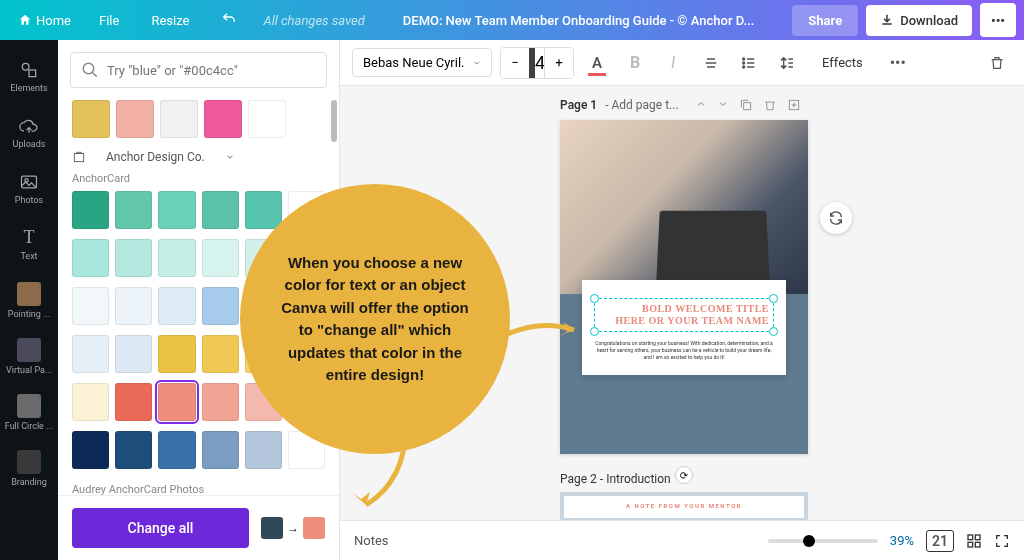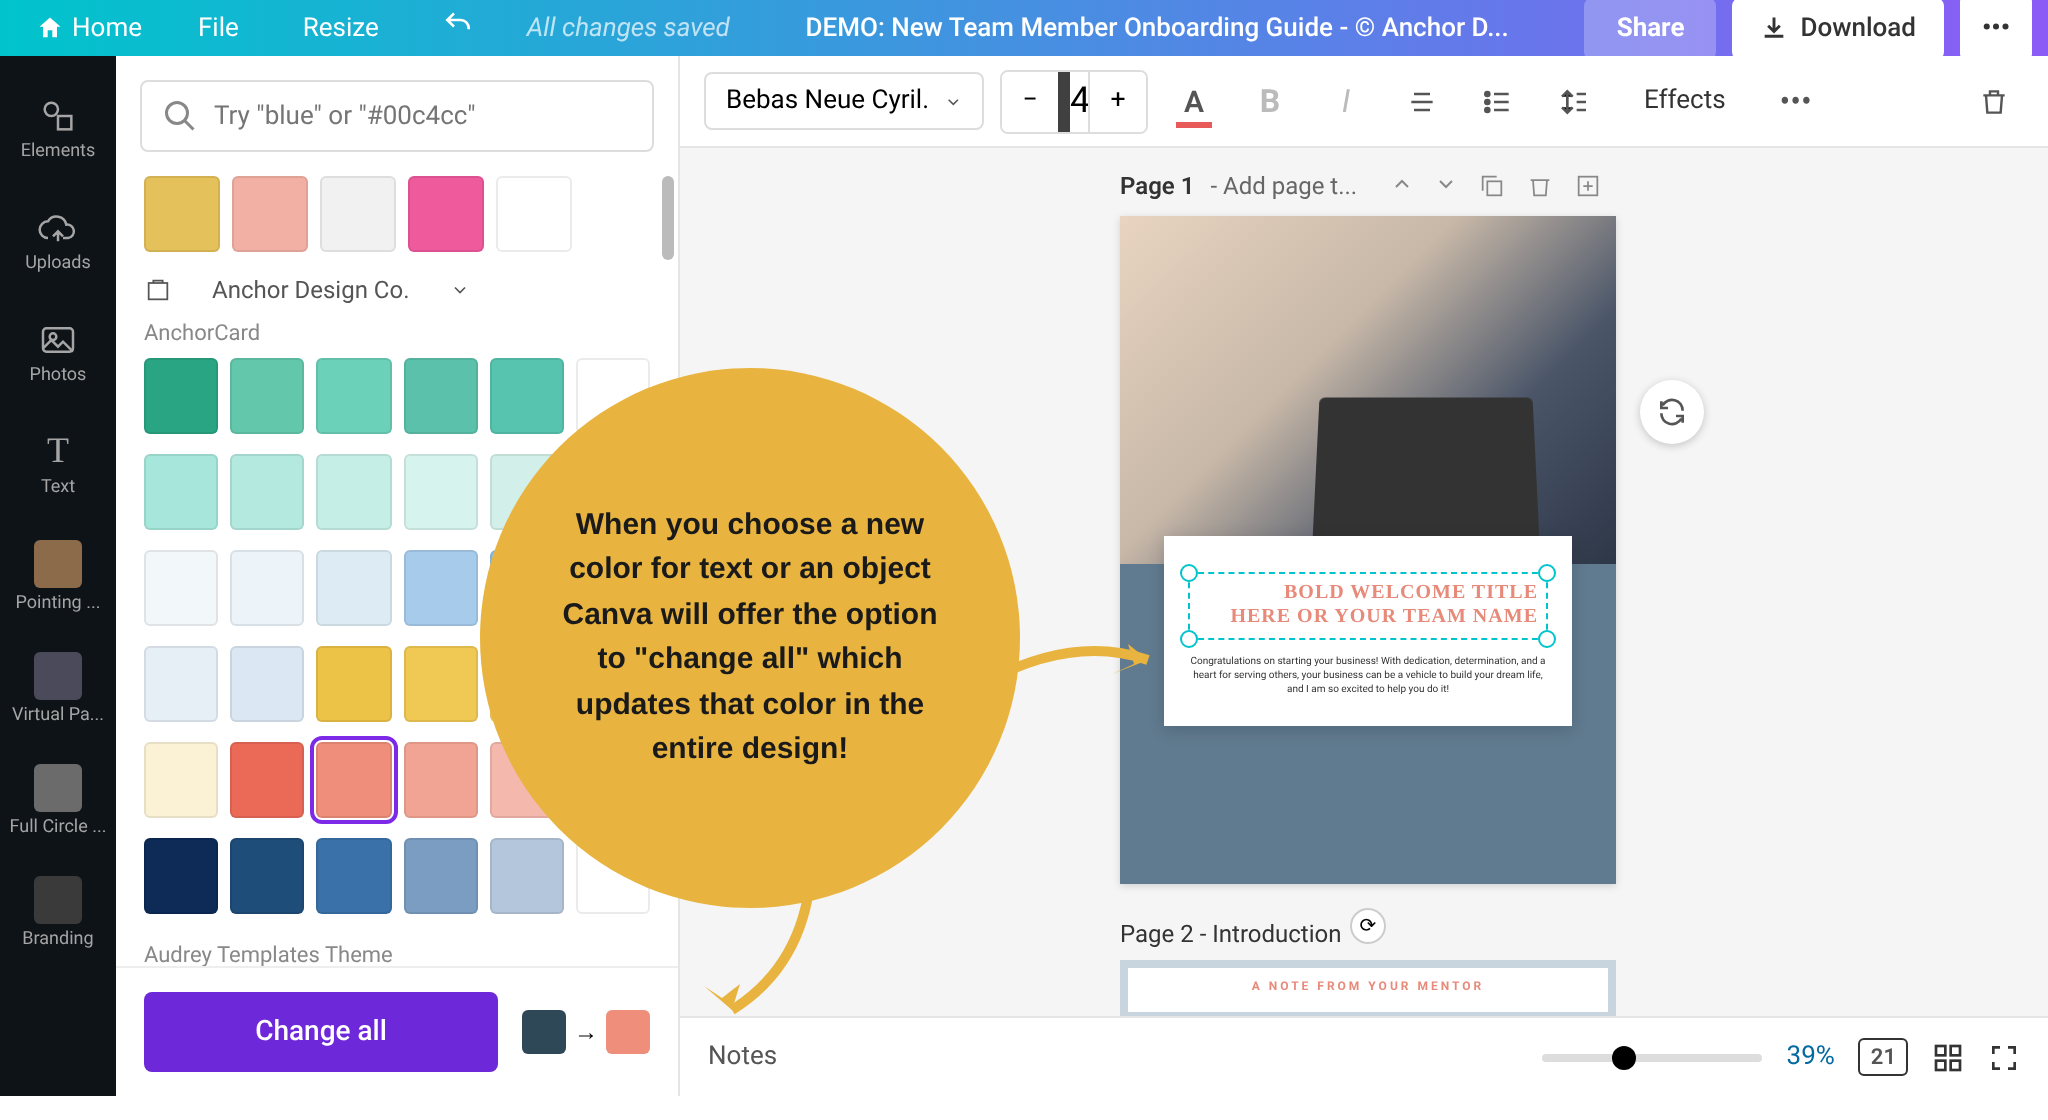--- a/index.html
+++ b/index.html
@@ -1,18 +1,18 @@
 <!DOCTYPE html>
 <html><head>
   <meta charset="utf-8">
   <style>
     * { margin: 0; padding: 0; box-sizing: border-box; font-family: -apple-system, BlinkMacSystemFont, "Segoe UI", Roboto, sans-serif; }
     body { width: 1024px; height: 560px; overflow: hidden; background: #fff; position: relative; }
     
-    .topbar { height: 28px; background: linear-gradient(90deg, #00c4cc 0%, #8b5cf6 100%); display: flex; align-items: center; padding: 0 8px; color: #fff; font-size: 13px; }
+    .topbar { height: 40px; background: linear-gradient(90deg, #00c4cc 0%, #8b5cf6 100%); display: flex; align-items: center; padding: 0 8px; color: #fff; font-size: 13px; }
     .topbar-left { display: flex; align-items: center; gap: 4px; }
     .home-btn { display: flex; align-items: center; gap: 4px; padding: 6px 10px; border-radius: 4px; }
     .home-icon { width: 14px; height: 14px; }
     .menu-item { padding: 6px 14px; cursor: pointer; }
     .saved { opacity: 0.7; font-style: italic; margin-left: 8px; }
     .topbar-center { flex: 1; text-align: center; font-weight: 500; }
     .topbar-right { display: flex; align-items: center; gap: 8px; }
     .share-btn { background: rgba(255,255,255,0.25); padding: 8px 16px; border-radius: 4px; cursor: pointer; font-weight: bold; }
     .download-btn { background: #fff; color: #333; padding: 8px 14px; border-radius: 4px; display: flex; align-items: center; gap: 6px; cursor: pointer; font-weight: 500; }
     .more-btn { background: #fff; color: #333; width: 36px; height: 34px; border-radius: 4px; display: flex; align-items: center; justify-content: center; cursor: pointer; font-weight: bold; }
@@ -78,21 +78,21 @@
     .callout { position: absolute; left: 240px; top: 184px; width: 270px; height: 270px; background: #e8b43f; border-radius: 50%; display: flex; align-items: center; justify-content: center; padding: 40px; z-index: 10; }
     .callout-text { font-family: Arial, sans-serif; font-weight: 800; font-size: 15px; text-align: center; color: #1a1a1a; line-height: 1.5; }
     .arrow1 { position: absolute; left: 486px; top: 312px; z-index: 9; }
     .arrow2 { position: absolute; left: 336px; top: 420px; z-index: 9; }
     
     .bottom-bar { height: 40px; border-top: 1px solid #e5e5e5; display: flex; align-items: center; padding: 0 14px; gap: 12px; font-size: 13px; color: #555; }
     .bottom-spacer { flex: 1; }
     .zoom-slider { width: 110px; height: 4px; background: #ddd; border-radius: 2px; position: relative; }
     .zoom-thumb { position: absolute; left: 32%; top: -4px; width: 12px; height: 12px; background: #000; border-radius: 50%; }
     .zoom-val { font-size: 13px; color: #0369a1; }
-    .page-count-badge { border: 1.5px solid #333; border-radius: 3px; padding: 2px 5px; font-size: 11px; font-weight: 600; }
+    .page-count-badge { border: 1.5px solid #333; border-radius: 3px; padding: 2px 5px; font-size: 14px; font-weight: 600; }
     .expand-icon { font-size: 16px; }
     
     .scrollbar-handle { position: absolute; right: 2px; top: 60px; width: 6px; height: 42px; background: #bbb; border-radius: 3px; }
   </style>
 </head>
 <body>
 
 <div class="topbar">
   <div class="topbar-left">
     <div class="home-btn">
@@ -240,21 +240,21 @@
           </div>
           <div class="swatch-row">
             <div class="swatch" style="background: rgb(13, 43, 86);"></div>
             <div class="swatch" style="background: rgb(31, 77, 122);"></div>
             <div class="swatch" style="background: rgb(58, 113, 168);"></div>
             <div class="swatch" style="background: rgb(122, 157, 193);"></div>
             <div class="swatch" style="background: rgb(179, 198, 219);"></div>
             <div class="swatch" style="background: rgb(255, 255, 255);"></div>
           </div>
         </div>
-      <div class="palette-name" style="margin-top:14px">Audrey Templates Theme</div>
+      <div class="palette-name" style="margin-top:14px">Audrey AnchorCard Photos</div>
 
       <div class="scrollbar-handle"></div>
     </div>
     <div class="change-bar">
       <div class="change-btn">Change all</div>
       <div class="color-trans">
         <div class="mini-sw" id="from-sw" style="background: rgb(47, 72, 88);"></div>
         <span>→</span>
         <div class="mini-sw" id="to-sw" style="background: rgb(239, 142, 123);"></div>
       </div>

